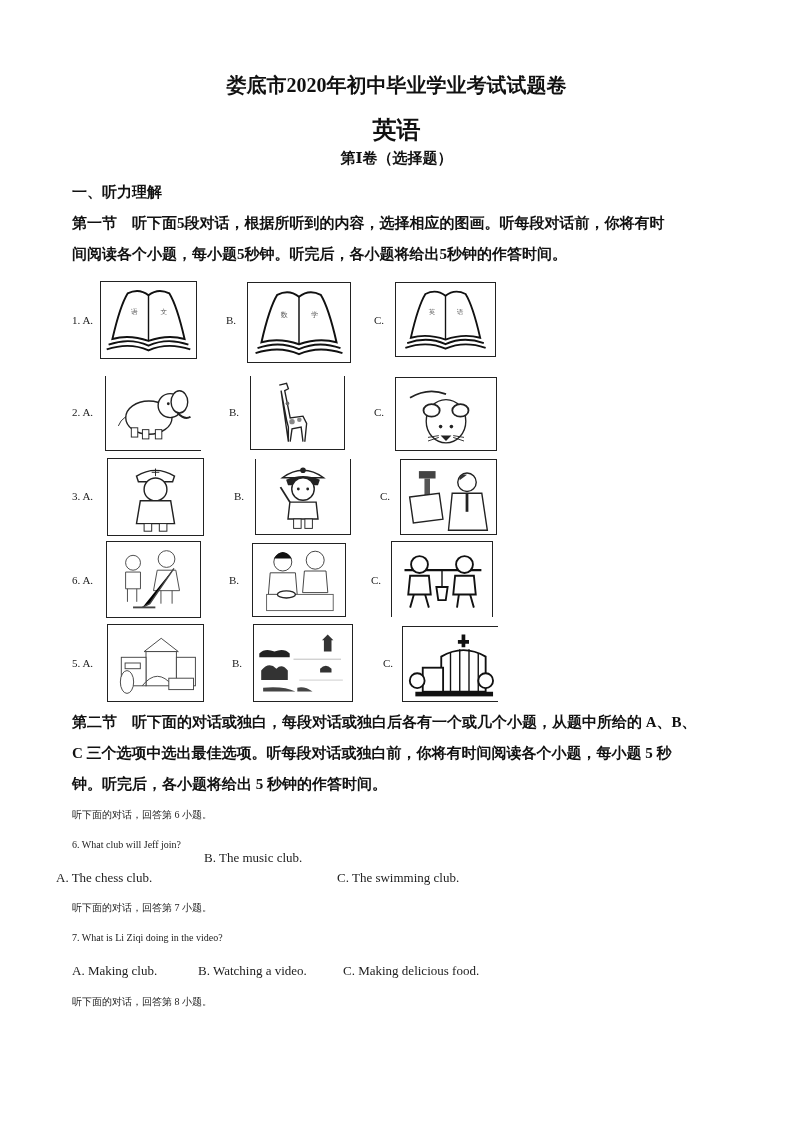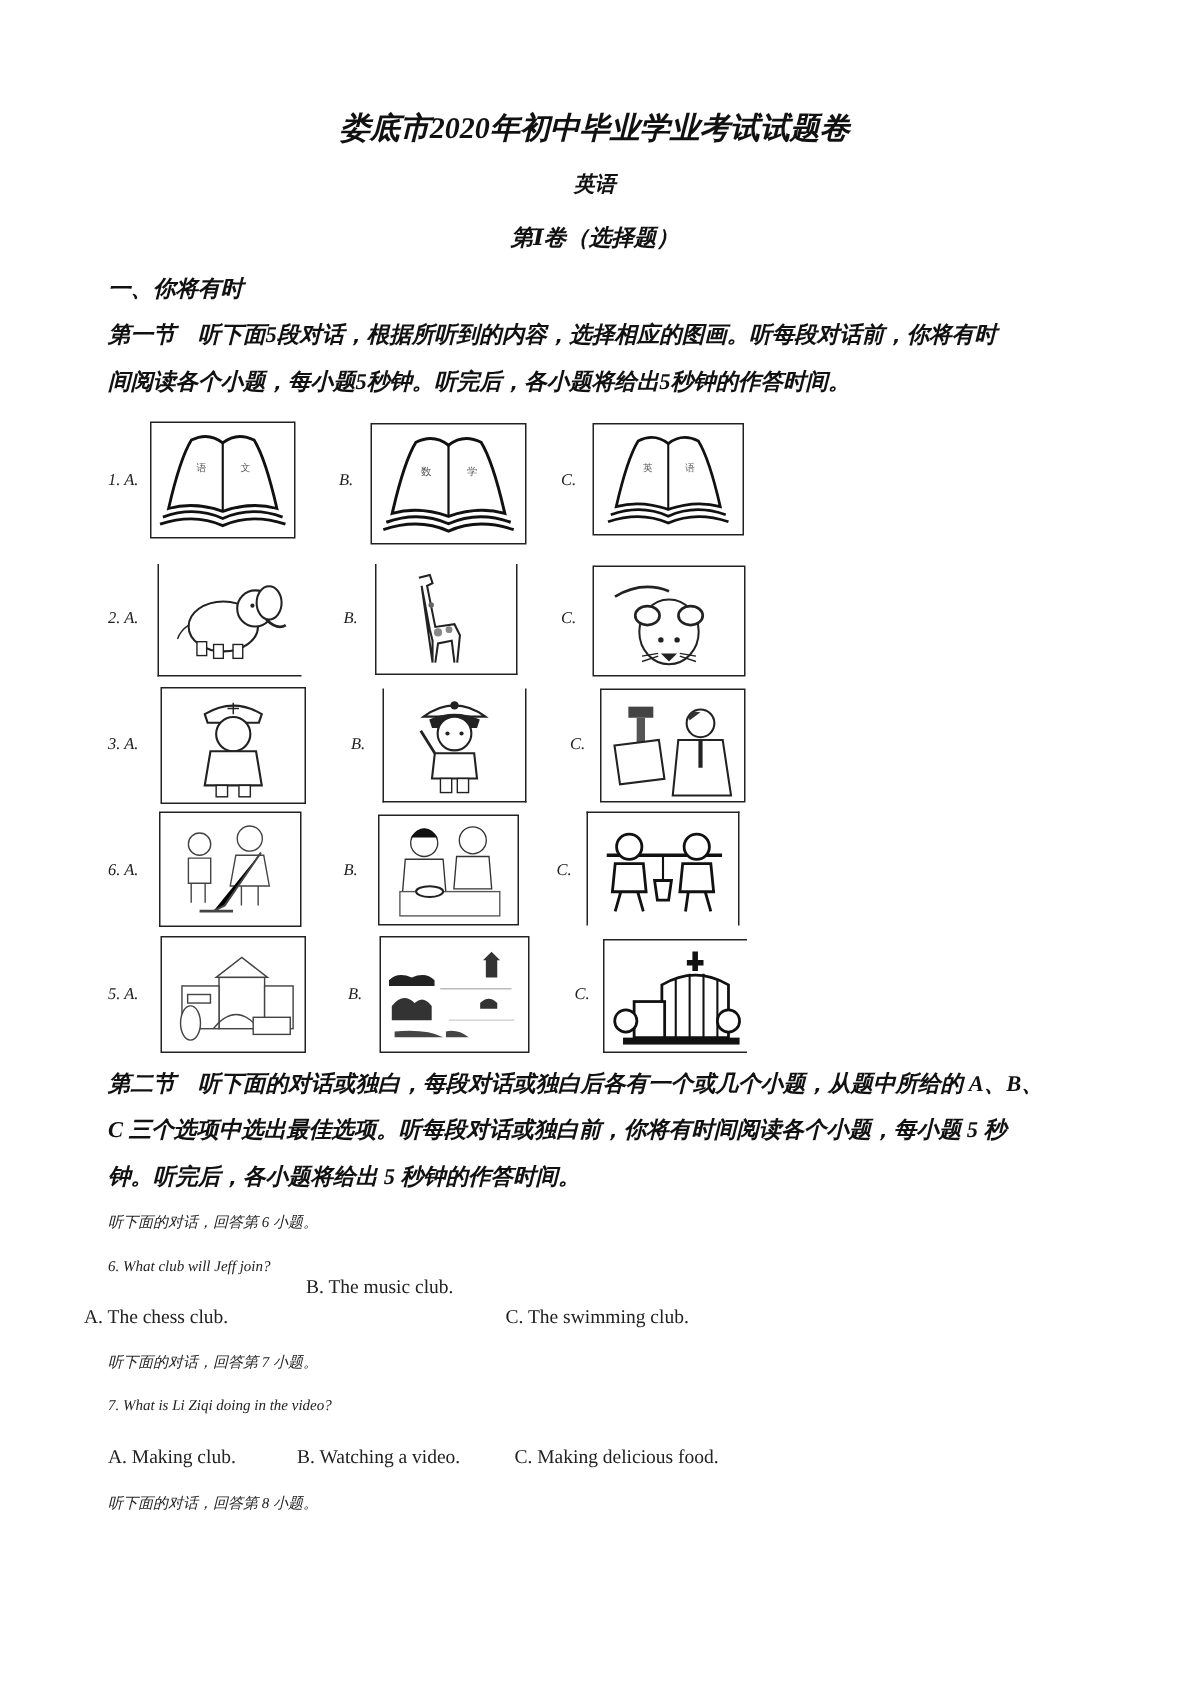--- a/index.html
+++ b/index.html
@@ -1,37 +1,37 @@
 <!DOCTYPE html>
 <html><head>
 <meta charset="utf-8">
 <style>
   html, body { margin:0; padding:0; background:#ffffff; }
   body { width:793px; height:1122px; position:relative; overflow:hidden;
          font-family:"Liberation Serif","DejaVu Serif",serif; color:#111; }
-  .abs { position:absolute; white-space:nowrap;font-style:italic; }
+  .abs { position:absolute; white-space:nowrap; }
   .title { left:0; width:793px; text-align:center; font-weight:bold; }
   .t1 { top:72px; font-size:20px; }
-  .t2 { top:114px; font-size:14px; }
+  .t2 { top:114px; font-size:24px; }
   .t3 { top:149px; font-size:15px; }
   .p { font-size:15px; font-weight:bold; left:72px; }
   .normal { font-size:10px; font-weight:normal; color:#222; left:72px; }
   .lbl { font-size:11px; color:#222; }
   .frame { position:absolute; border:1.5px solid #222; background:#fff; box-sizing:border-box; overflow:hidden; }
   .frame svg { width:100%; height:100%; display:block; }
   .opt { position:absolute; font-size:13px; color:#222; white-space:nowrap; }
 </style>
 </head>
 <body>
 
 <div class="abs title t1">娄底市2020年初中毕业学业考试试题卷</div>
 <div class="abs title t2">英语</div>
 <div class="abs title t3">第Ⅰ卷（选择题）</div>
 
-<div class="abs p" style="top:183px;">一、你将有时</div>
+<div class="abs p" style="top:183px;">一、听力理解</div>
 <div class="abs p" style="top:214px;">第一节　听下面5段对话，根据所听到的内容，选择相应的图画。听每段对话前，你将有时</div>
 <div class="abs p" style="top:245px;">间阅读各个小题，每小题5秒钟。听完后，各小题将给出5秒钟的作答时间。</div>
 
 <div class="abs lbl" style="left:72px;top:314px;">1. A.</div>
 <div class="frame" style="left:100px;top:281px;width:97px;height:78px;">
   <svg viewBox="0 0 100 80">
     <path d="M12 60 Q20 25 28 12 Q40 6 50 14 Q60 6 72 12 Q80 25 88 60 Q70 55 50 62 Q30 55 12 60 Z" fill="#fff" stroke="#111" stroke-width="2"></path>
     <line x1="50" y1="14" x2="50" y2="62" stroke="#111" stroke-width="1.5"></line>
     <path d="M8 66 Q30 58 50 67 Q70 58 92 66" fill="none" stroke="#111" stroke-width="2"></path>
     <path d="M6 71 Q30 63 50 72 Q70 63 94 71" fill="none" stroke="#111" stroke-width="2"></path>

